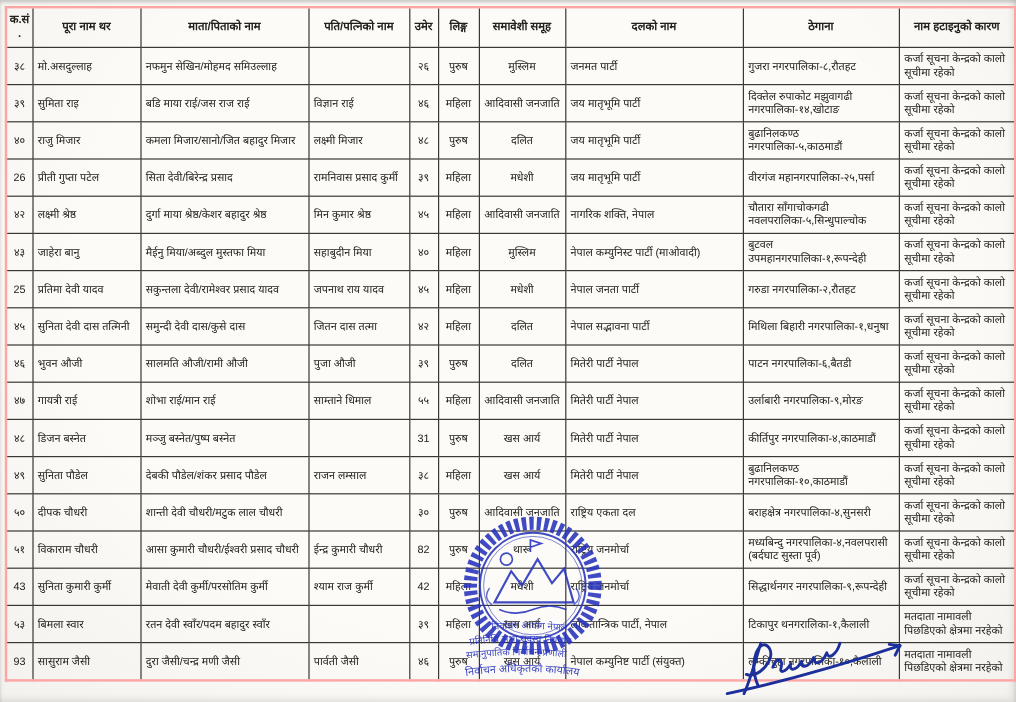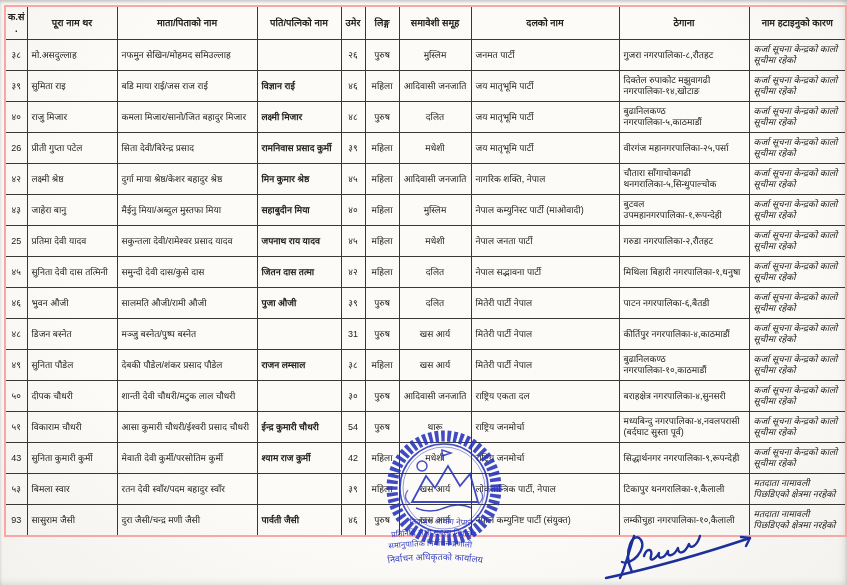--- a/index.html
+++ b/index.html
@@ -27,22 +27,22 @@
     word-wrap:break-word;
     background:transparent;
   }
   table.roster th{
     font-weight:bold;text-align:center;font-size:9.5px;padding:4px 2px;
     height:18px;
   }
   table.roster td{height:24px;}
   .col-sn,.col-age,.col-gender,.col-group{text-align:center;}
   .col-name,.col-parents,.col-spouse,.col-party,.col-address,.col-reason{text-align:left;}
-  .col-spouse{padding-left:7px;font-weight:bold;}
-  .col-reason{font-size:8.7px;font-style:italic;}
+  .col-spouse{padding-left:7px;}
+  .col-reason{font-size:8.7px;}
   
   .page:before{
     content:"";position:absolute;inset:0;pointer-events:none;
     background:radial-gradient(ellipse at 50% 40%, rgba(255,255,255,0) 60%, rgba(120,115,105,.07) 100%);
   }
   .stamp{position:absolute;left:338px;top:430px;width:215px;height:155px;pointer-events:none;}
   .signature{position:absolute;left:598px;top:522px;width:175px;height:62px;pointer-events:none;}
 </style>
 </head>
 <body>
@@ -127,21 +127,21 @@
         </tr>
         <tr>
           <td class="col-sn">४२</td>
           <td class="col-name">लक्ष्मी श्रेष्ठ</td>
           <td class="col-parents">दुर्गा माया श्रेष्ठ/केशर बहादुर श्रेष्ठ</td>
           <td class="col-spouse">मिन कुमार श्रेष्ठ</td>
           <td class="col-age">४५</td>
           <td class="col-gender">महिला</td>
           <td class="col-group">आदिवासी जनजाति</td>
           <td class="col-party">नागरिक शक्ति, नेपाल</td>
-          <td class="col-address">चौतारा साँगाचोकगढी थनगरालिका-५,सिन्धुपाल्चोक</td>
+          <td class="col-address">चौतारा साँगाचोकगढी नवलपरालिका-५,सिन्धुपाल्चोक</td>
           <td class="col-reason">कर्जा सूचना केन्द्रको कालो सूचीमा रहेको</td>
         </tr>
         <tr>
           <td class="col-sn">४३</td>
           <td class="col-name">जाहेरा बानु</td>
           <td class="col-parents">मैईनु मिया/अब्दुल मुस्तफा मिया</td>
           <td class="col-spouse">सहाबुदीन मिया</td>
           <td class="col-age">४०</td>
           <td class="col-gender">महिला</td>
           <td class="col-group">मुस्लिम</td>
@@ -179,20 +179,32 @@
           <td class="col-parents">सालमति औजी/रामी औजी</td>
           <td class="col-spouse">पुजा औजी</td>
           <td class="col-age">३९</td>
           <td class="col-gender">पुरुष</td>
           <td class="col-group">दलित</td>
           <td class="col-party">मितेरी पार्टी नेपाल</td>
           <td class="col-address">पाटन नगरपालिका-६,बैतडी</td>
           <td class="col-reason">कर्जा सूचना केन्द्रको कालो सूचीमा रहेको</td>
         </tr>
         <tr>
+          <td class="col-sn">४७</td>
+          <td class="col-name">गायत्री राई</td>
+          <td class="col-parents">शोभा राई/मान राई</td>
+          <td class="col-spouse">साम्ताने धिमाल</td>
+          <td class="col-age">५५</td>
+          <td class="col-gender">महिला</td>
+          <td class="col-group">आदिवासी जनजाति</td>
+          <td class="col-party">मितेरी पार्टी नेपाल</td>
+          <td class="col-address">उर्लाबारी नगरपालिका-९,मोरङ</td>
+          <td class="col-reason">कर्जा सूचना केन्द्रको कालो सूचीमा रहेको</td>
+        </tr>
+        <tr>
           <td class="col-sn">४८</td>
           <td class="col-name">डिजन बस्नेत</td>
           <td class="col-parents">मञ्जु बस्नेत/पुष्प बस्नेत</td>
           <td class="col-spouse"></td>
           <td class="col-age">31</td>
           <td class="col-gender">पुरुष</td>
           <td class="col-group">खस आर्य</td>
           <td class="col-party">मितेरी पार्टी नेपाल</td>
           <td class="col-address">कीर्तिपुर नगरपालिका-४,काठमाडौं</td>
           <td class="col-reason">कर्जा सूचना केन्द्रको कालो सूचीमा रहेको</td>
@@ -219,21 +231,21 @@
           <td class="col-group">आदिवासी जनजाति</td>
           <td class="col-party">राष्ट्रिय एकता दल</td>
           <td class="col-address">बराहक्षेत्र नगरपालिका-४,सुनसरी</td>
           <td class="col-reason">कर्जा सूचना केन्द्रको कालो सूचीमा रहेको</td>
         </tr>
         <tr>
           <td class="col-sn">५१</td>
           <td class="col-name">विकाराम चौधरी</td>
           <td class="col-parents">आसा कुमारी चौधरी/ईश्वरी प्रसाद चौधरी</td>
           <td class="col-spouse">ईन्द्र कुमारी चौधरी</td>
-          <td class="col-age">54</td>
+          <td class="col-age">82</td>
           <td class="col-gender">पुरुष</td>
           <td class="col-group">थारू</td>
           <td class="col-party">राष्ट्रिय जनमोर्चा</td>
           <td class="col-address">मध्यबिन्दु नगरपालिका-४,नवलपरासी (बर्दघाट सुस्ता पूर्व)</td>
           <td class="col-reason">कर्जा सूचना केन्द्रको कालो सूचीमा रहेको</td>
         </tr>
         <tr>
           <td class="col-sn">43</td>
           <td class="col-name">सुनिता कुमारी कुर्मी</td>
           <td class="col-parents">मेवाती देवी कुर्मी/परसोतिम कुर्मी</td>

